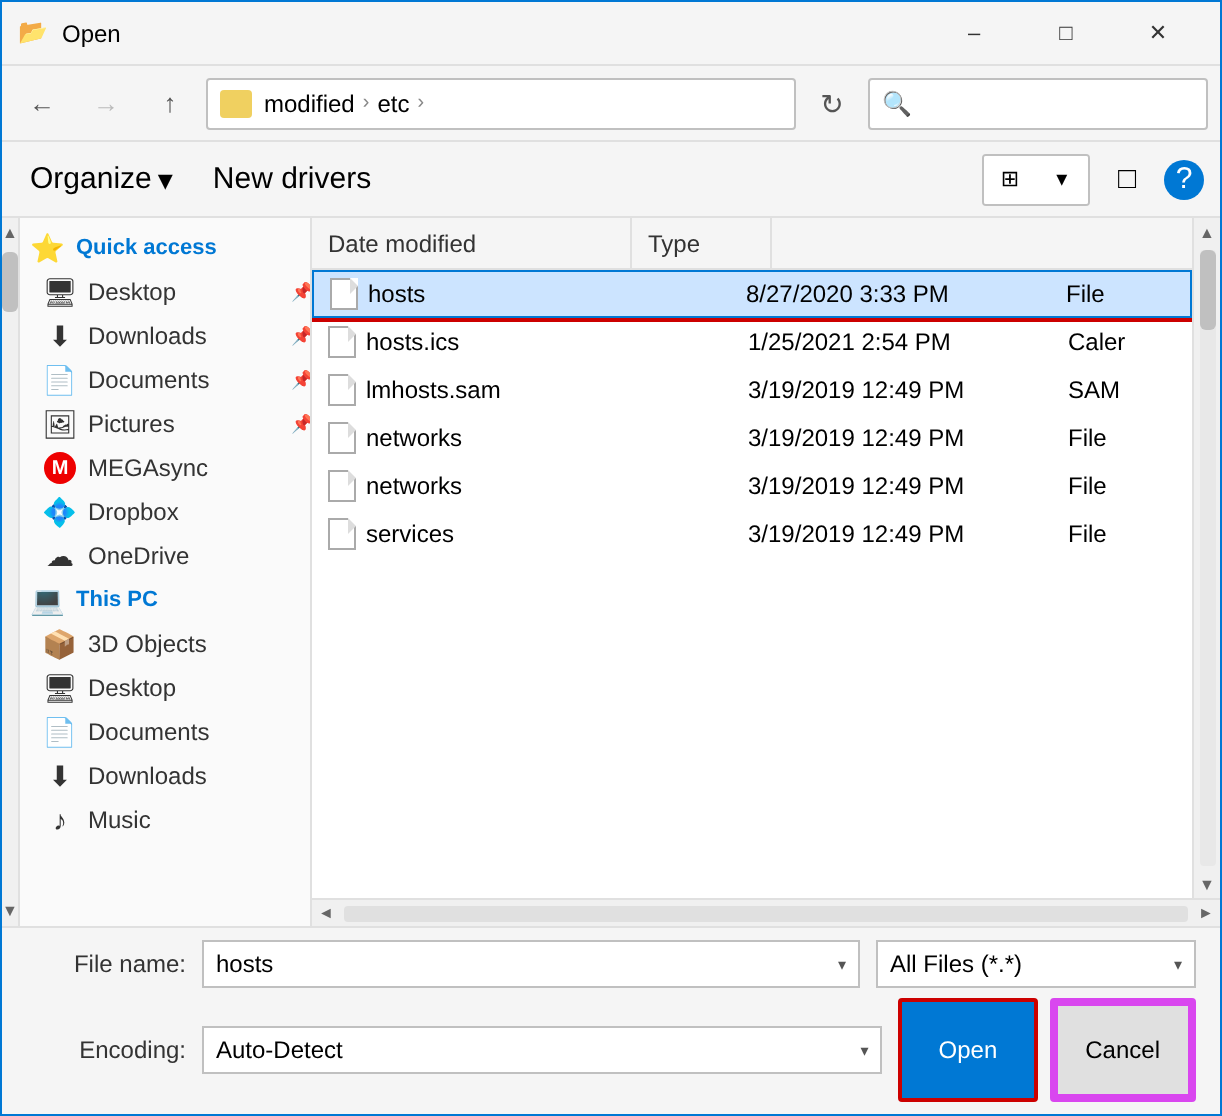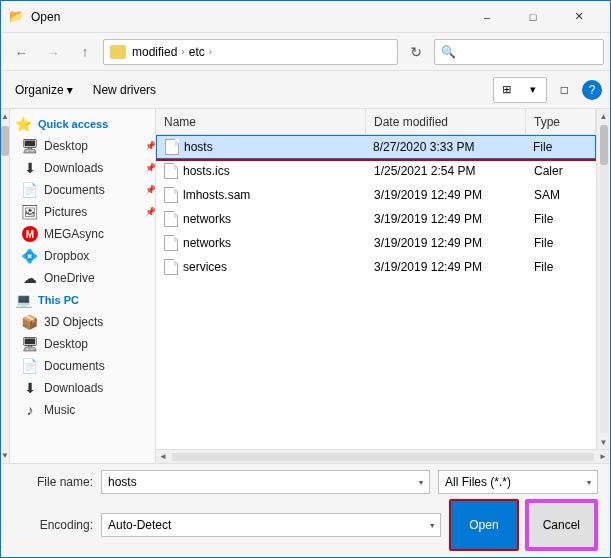--- a/index.html
+++ b/index.html
@@ -157,21 +157,21 @@
       gap: 8px;
     }
 
     .toolbar-btn {
       display: flex;
       align-items: center;
       gap: 3px;
       border: none;
       background: transparent;
       cursor: pointer;
-      font-size: 12px;
+      font-size: 15px;
       padding: 2px 6px;
       border-radius: 2px;
     }
 
     .view-btns {
       display: flex;
       align-items: center;
       border: 1px solid #c0c0c0;
       border-radius: 2px;
       overflow: hidden;
@@ -608,23 +608,20 @@
             <span>Music</span>
           </div>
         </div>
       </div>
     </div>
 
     <div class="file-area">
       <div class="file-list-container">
         <div class="file-table">
           <div class="file-table-header">
-            <div class="col-header col-name">
-              <span>Name</span>
-            </div>
             <div class="col-header col-date">
               <span>Date modified</span>
             </div>
             <div class="col-header col-type">
               <span>Type</span>
             </div>
           </div>
           <div class="file-rows">
 
             <div class="file-row selected" style="outline:2px solid #cc0000;">

